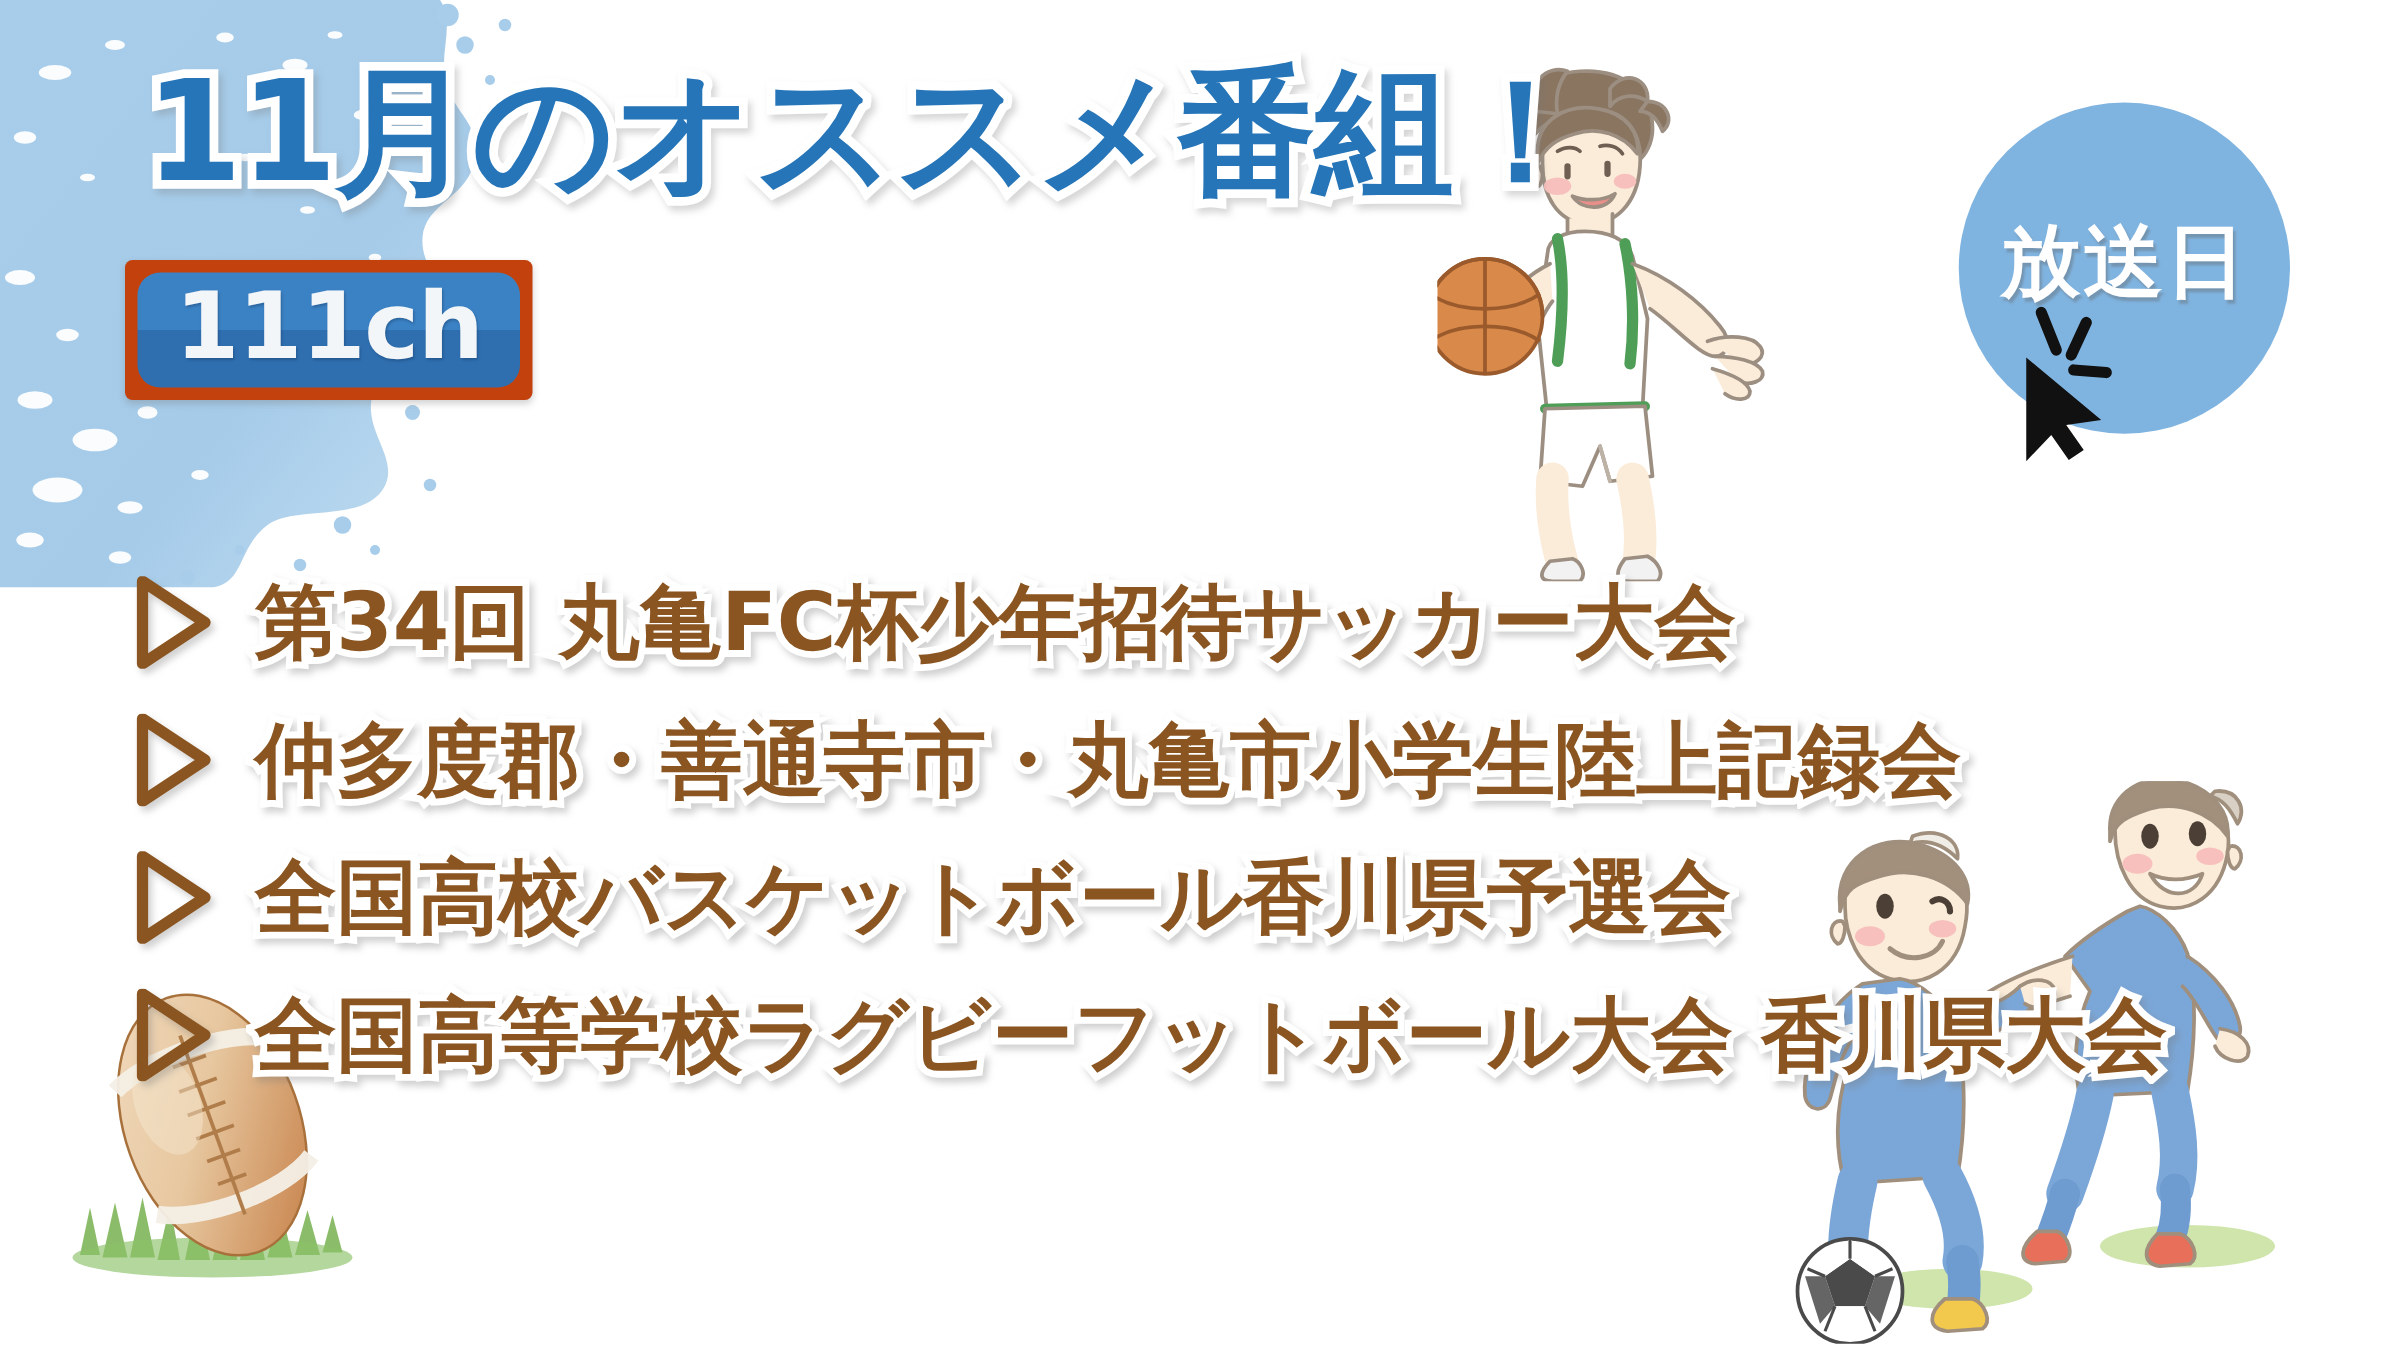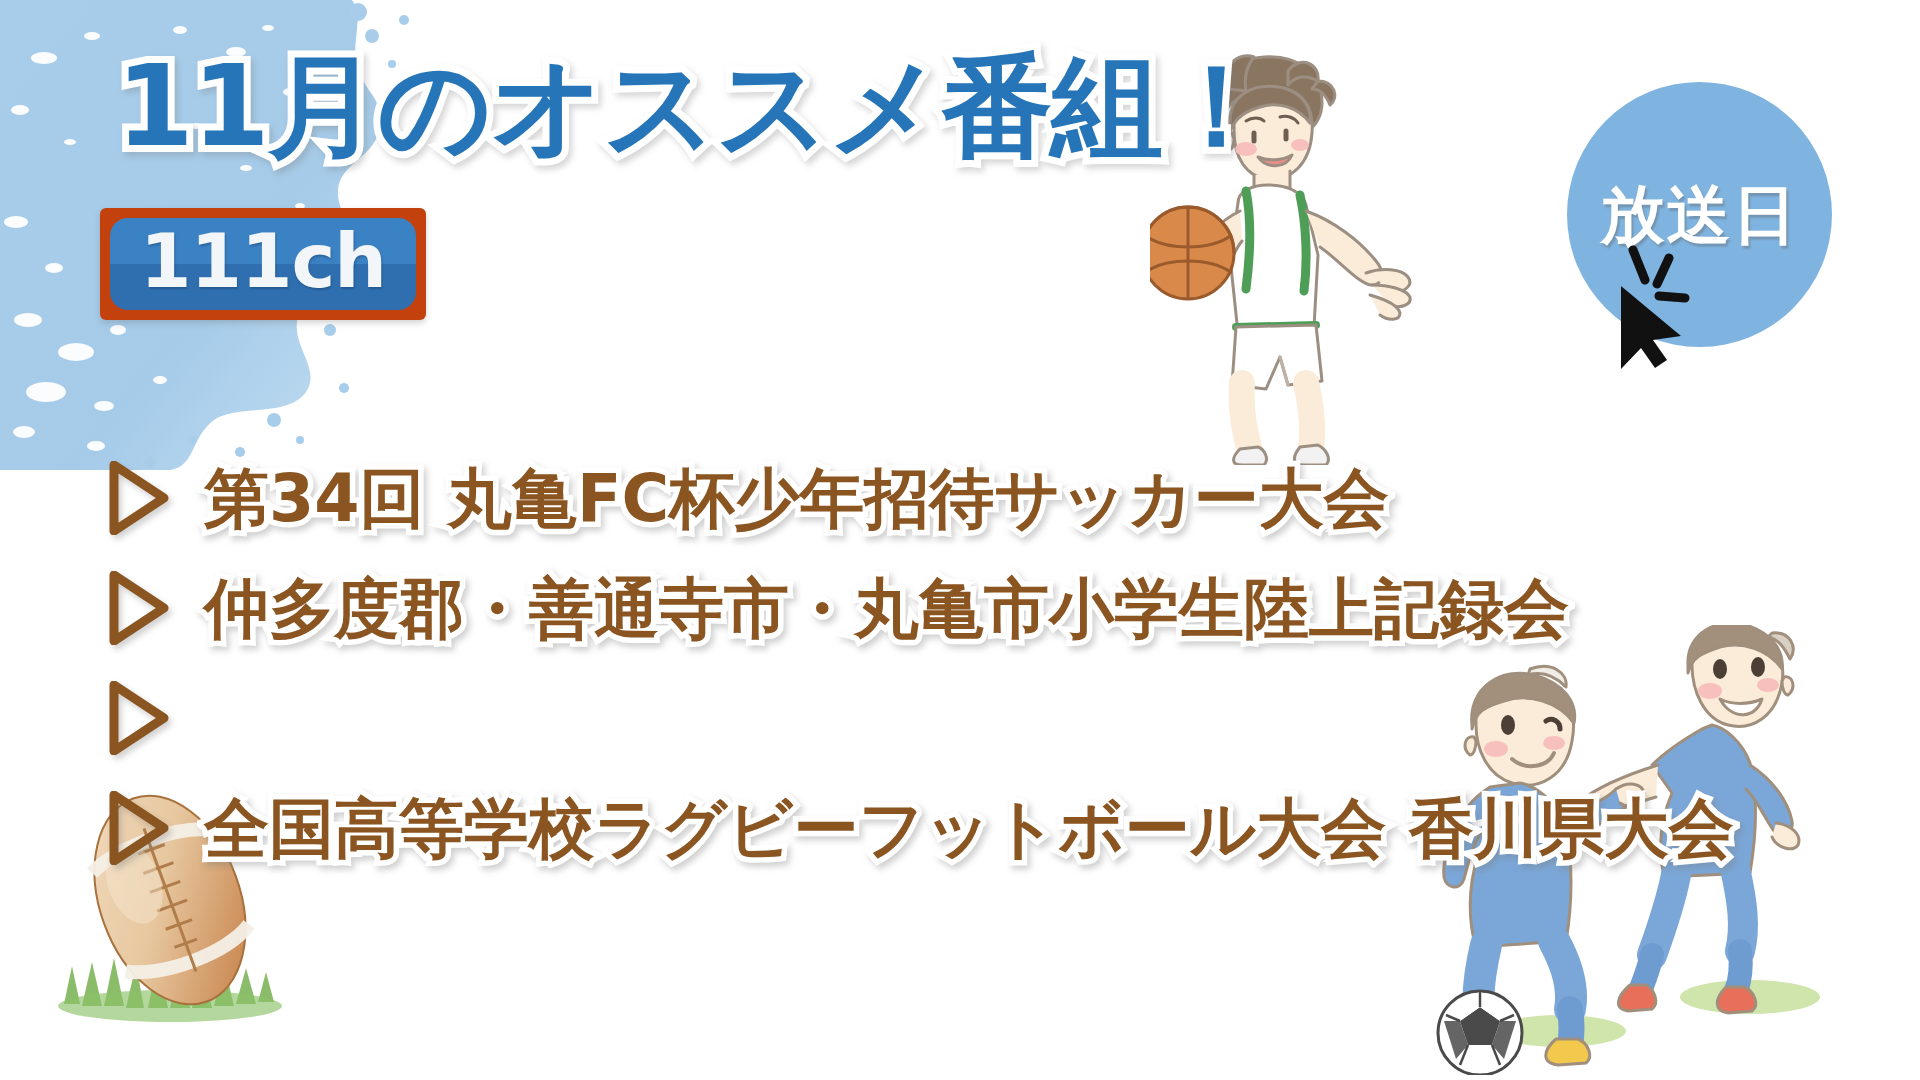--- a/index.html
+++ b/index.html
@@ -52,21 +52,21 @@
     font-size:74px; font-weight:900; color:#f3f6f8;
     line-height:1.0; letter-spacing:-1px;
     text-shadow:1px 2px 2px rgba(20,50,90,0.35);
   }
 
   
   .broadcast-circle{
     position:absolute; left:1567px; top:82px; z-index:6;
     width:265px; height:265px; border-radius:50%;
     background:#80b4e0;
-    display:flex; align-items:center; justify-content:center;
+    display:flex; align-items:center; justify-content:center;font-family:Liberation Mono, monospace;
   }
   .broadcast-text{
     font-size:64px; font-weight:900; color:#ffffff;
     letter-spacing:2px; line-height:1;
     text-shadow:2px 3px 2px rgba(100,110,120,0.45);
   }
   .cursor-icon{
     position:absolute; left:1597px; top:236px; z-index:8;
     width:115px; height:135px;
   }
@@ -280,20 +280,21 @@
     </span>
     <span class="program-title">仲多度郡・善通寺市・丸亀市小学生陸上記録会</span>
   </div>
 
   <div class="program-row">
     <span class="play-marker">
       <svg width="62" height="74" viewBox="0 0 62 74" xmlns="http://www.w3.org/2000/svg">
         <path d="M6 4 L56 37 L6 70 Z" fill="none" stroke="#8a5520" stroke-width="9" stroke-linejoin="round"></path>
       </svg>
     </span>
+    <span class="program-title">全国高校バスケットボール香川県予選会</span>
   </div>
 
   <div class="program-row">
     <span class="play-marker">
       <svg width="62" height="74" viewBox="0 0 62 74" xmlns="http://www.w3.org/2000/svg">
         <path d="M6 4 L56 37 L6 70 Z" fill="none" stroke="#8a5520" stroke-width="9" stroke-linejoin="round"></path>
       </svg>
     </span>
     <span class="program-title">全国高等学校ラグビーフットボール大会 香川県大会</span>
   </div>

